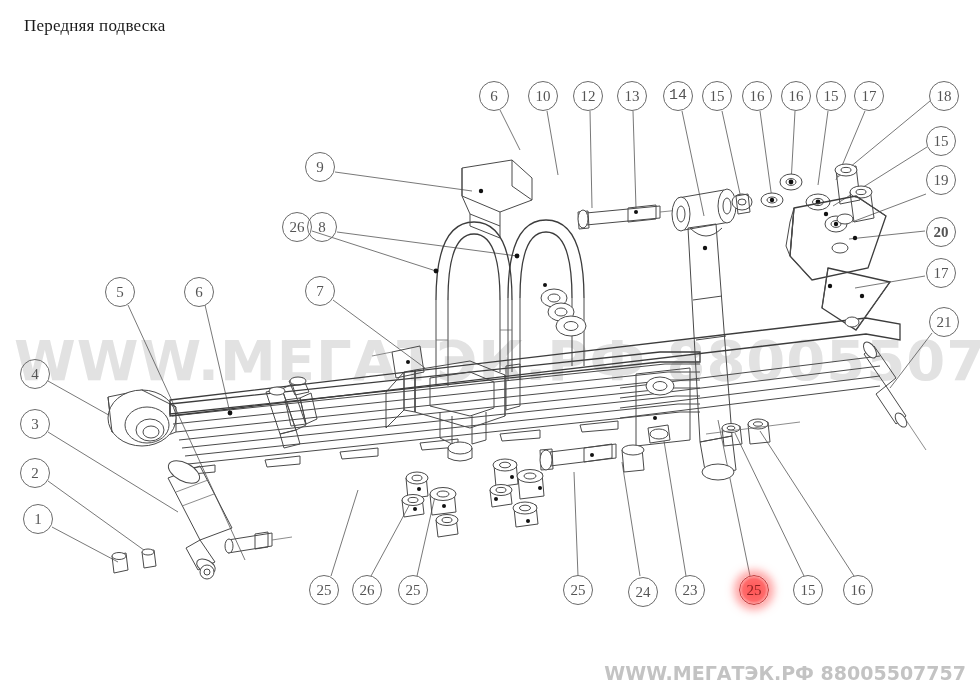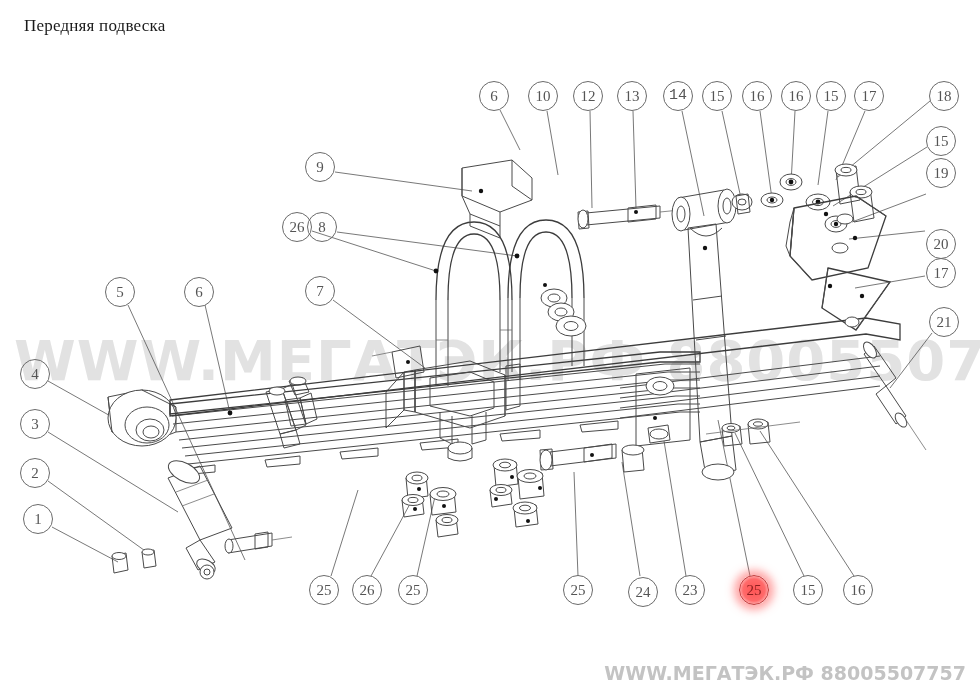--- a/index.html
+++ b/index.html
@@ -426,22 +426,22 @@
       <div class="callout" style="left: 588px; top: 96px;">12</div>
       <div class="callout" style="left: 632px; top: 96px;">13</div>
       <div class="callout" style="left: 678px; top: 96px; font-family: Liberation Mono, monospace;">14</div>
       <div class="callout" style="left: 717px; top: 96px;">15</div>
       <div class="callout" style="left: 757px; top: 96px;">16</div>
       <div class="callout" style="left: 796px; top: 96px;">16</div>
       <div class="callout" style="left: 831px; top: 96px;">15</div>
       <div class="callout" style="left: 869px; top: 96px;">17</div>
       <div class="callout" style="left: 944px; top: 96px;">18</div>
       <div class="callout" style="left: 941px; top: 141px;">15</div>
-      <div class="callout" style="left: 941px; top: 173px;">19</div>
-      <div class="callout" style="left: 941px; top: 244px;">20</div>
+      <div class="callout" style="left: 941px; top: 180px;">19</div>
+      <div class="callout" style="left: 941px; top: 232px; font-weight: bold;">20</div>
       <div class="callout" style="left: 941px; top: 273px;">17</div>
       <div class="callout" style="left: 944px; top: 322px;">21</div>
       <div class="callout" style="left: 320px; top: 167px;">9</div>
       <div class="callout" style="left: 297px; top: 227px;">26</div>
       <div class="callout" style="left: 322px; top: 227px;">8</div>
       <div class="callout" style="left: 320px; top: 291px;">7</div>
       <div class="callout" style="left: 120px; top: 292px;">5</div>
       <div class="callout" style="left: 199px; top: 292px;">6</div>
       <div class="callout" style="left: 35px; top: 374px;">4</div>
       <div class="callout" style="left: 35px; top: 424px;">3</div>

